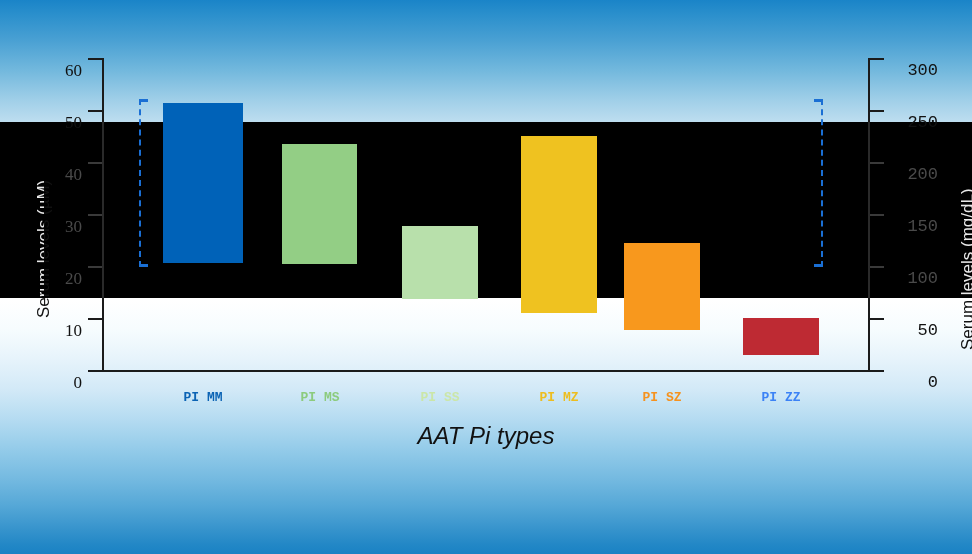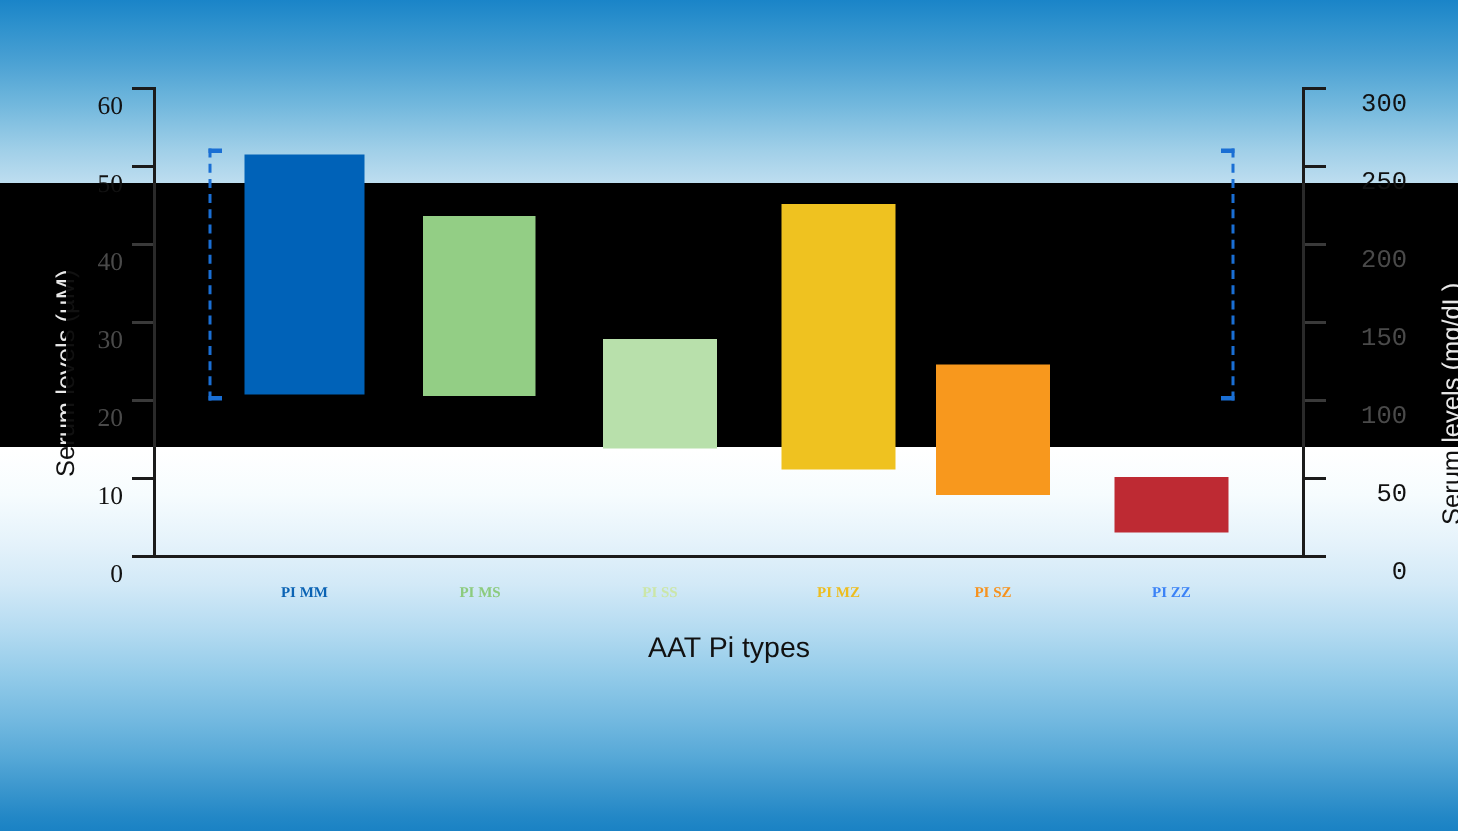--- a/index.html
+++ b/index.html
@@ -58,27 +58,28 @@
 
   .axis-title{
     position:absolute;font-size:17px;color:#111;white-space:nowrap;
     font-family:"Liberation Sans", sans-serif;
   }
   .vt-wrap{position:absolute;}
 
   .bar{position:absolute;}
 
   .cat-label{
-    position:absolute;font-size:10px;font-weight:bold;text-align:center;
-    font-family:Liberation Serif, serif;white-space:nowrap;
+    position:absolute;font-size:13px;font-weight:bold;text-align:center;
+    font-family:Liberation Mono, monospace;white-space:nowrap;
   }
 
   .xlabel{
-    position:absolute;font-size:19px;color:#111;text-align:center;width:972px;left:0;
-    font-family:"Liberation Sans", sans-serif;
+    position:absolute;font-size:24px;color:#111;text-align:center;width:972px;left:0;
+    font-family:"Liberation Sans", sans-serif;
+    font-style:italic;
   }
 
   .ann-normal{
     position:absolute;font-size:19px;font-weight:bold;color:#0b63b4;white-space:nowrap;
     font-family:"Liberation Sans", sans-serif;
   }
 
   
   .bracket{position:absolute;}
   .bracket .stem{

